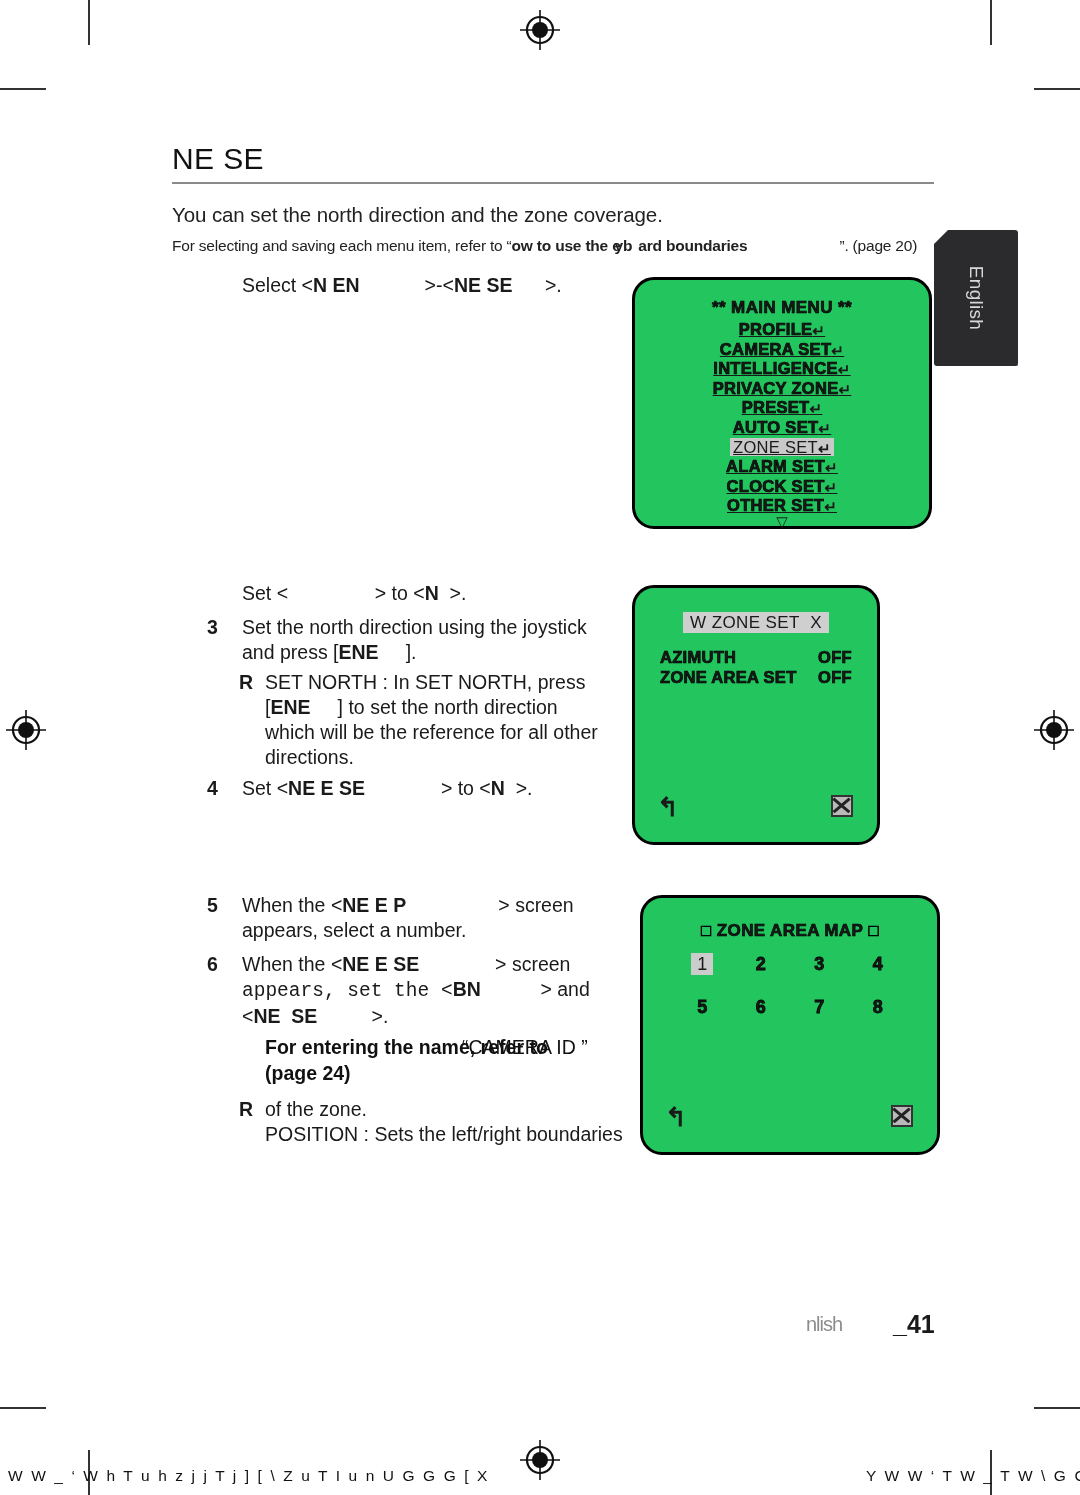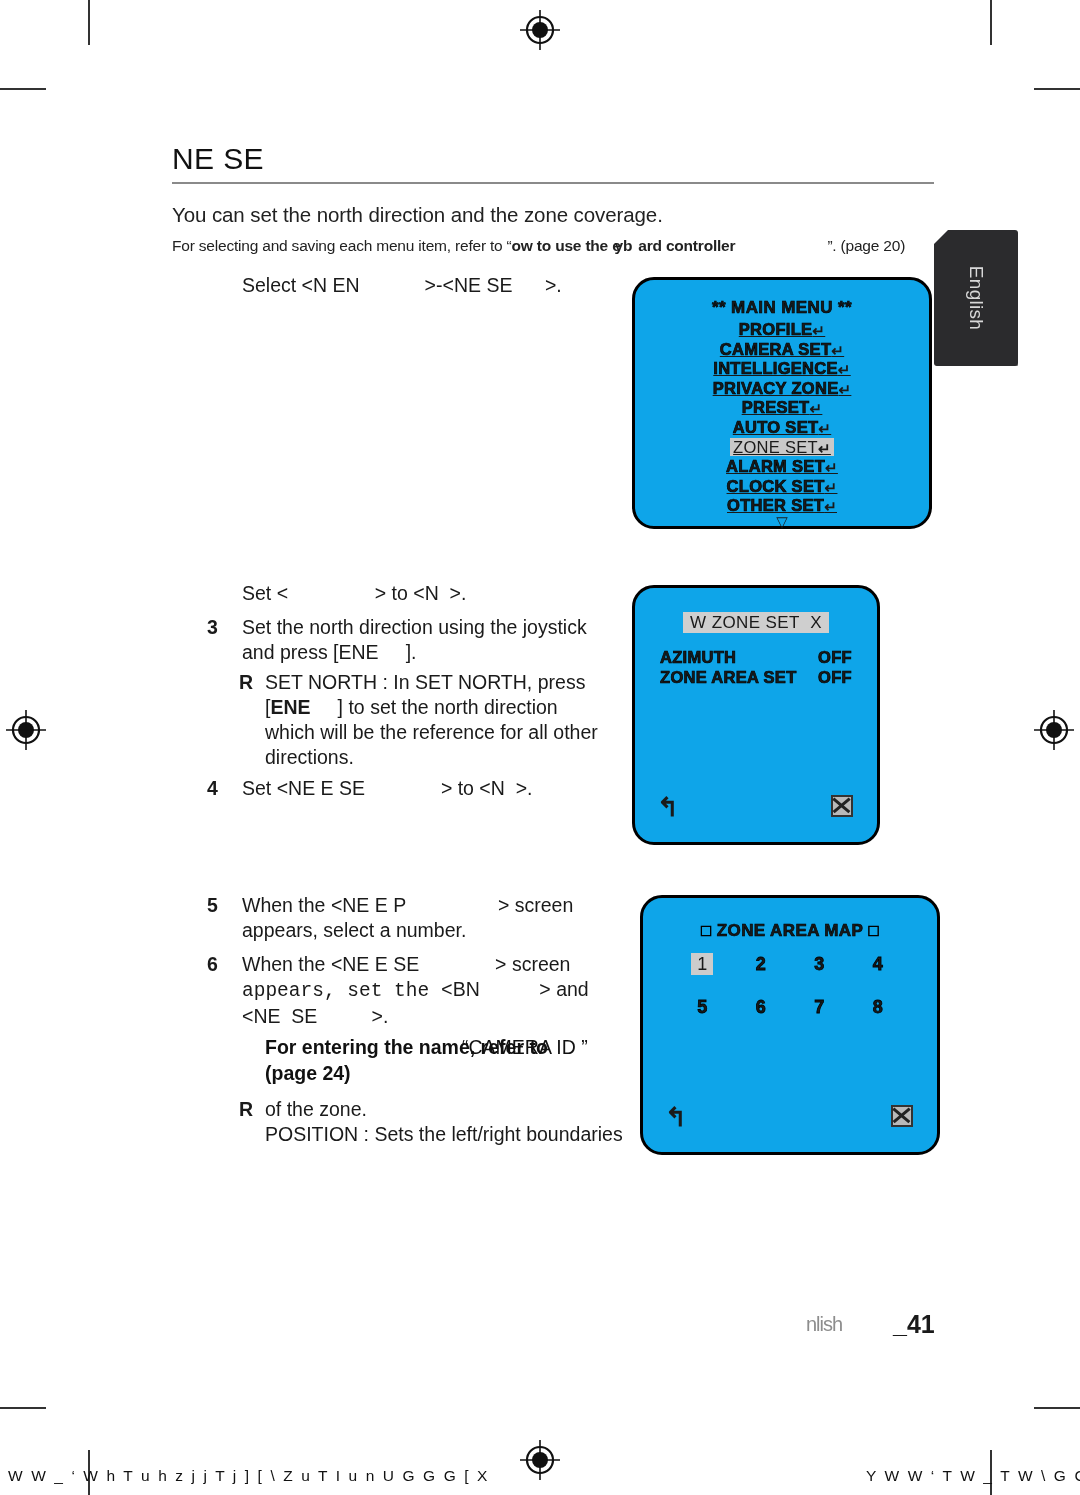--- a/index.html
+++ b/index.html
@@ -91,21 +91,21 @@
     line-height: 25px;
     color: #1a1a1a;
   }
   .step .num {
     position: absolute;
     left: -35px;
     top: 0;
     font-weight: 700;
     font-size: 19.5px;
   }
-  .step b { font-weight: 400; }
+  .step b { font-weight: 700; }
 
   .bullet {
     position: absolute;
     font-size: 19.5px;
     line-height: 25px;
     color: #1a1a1a;
   }
   .bullet .marker {
     position: absolute;
     left: -26px;
@@ -150,21 +150,21 @@
     font-size: 19px;
     white-space: nowrap;
     letter-spacing: 0.3px;
   }
 
   
   .osd {
     position: absolute;
     border: 3px solid #000;
     border-radius: 22px;
-    background: #0ea5e9;
+    background: #22c55e;
     box-sizing: border-box;
   }
   .osd-title {
     position: absolute;
     left: 0;
     right: 0;
     text-align: center;
     font-weight: 700;
     font-size: 17px;
     letter-spacing: 0.4px;
@@ -337,21 +337,21 @@
     <line x1="22" y1="2" x2="22" y2="42" stroke="#111" stroke-width="1.6"></line>
     <line x1="2" y1="22" x2="42" y2="22" stroke="#111" stroke-width="1.6"></line>
   </svg>
 
   <div class="h1">NE SE</div>
   <div class="h1-rule"></div>
 
   <div class="lead">You can set the north direction and the zone coverage.</div>
 
   <div class="subnote">
-    <span>For selecting and saving each menu item, refer to “</span><b>ow to use the e</b><span class="overlap">yb</span><b>ard controller</b><span style="display:inline-block;width:92px"></span><span>”. (page 20)</span>
+    <span>For selecting and saving each menu item, refer to “</span><b>ow to use the e</b><span class="overlap">yb</span><b>ard boundaries</b><span style="display:inline-block;width:92px"></span><span>”. (page 20)</span>
   </div>
 
   <div class="lang-tab">
     <span>English</span>
   </div>
 
   <div id="step-0" class="step" style="left:242px; top:273px;">
       <div><span style="white-space: pre;">Select &lt;</span><b style="white-space: pre;">N EN</b><span style="white-space: pre;">            &gt;-&lt;</span><b style="white-space: pre;">NE SE</b><span style="white-space: pre;">      &gt;.</span></div>
     </div>
   <div id="step-1" class="step" style="left:242px; top:581px;">

